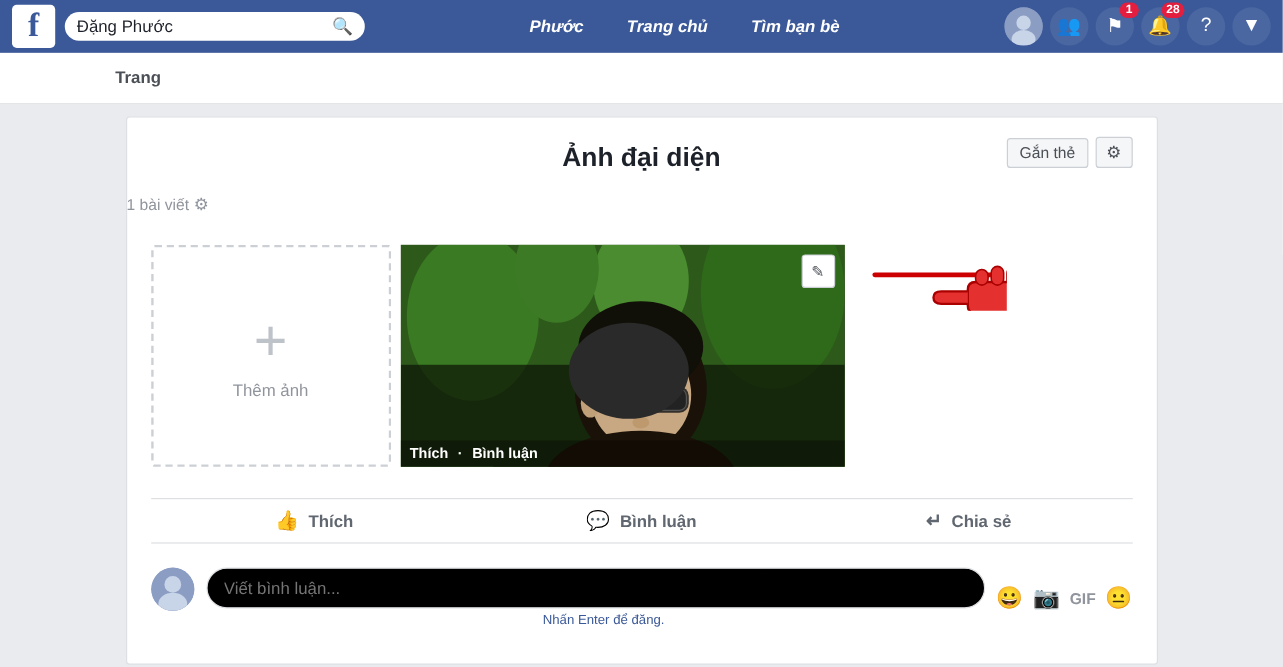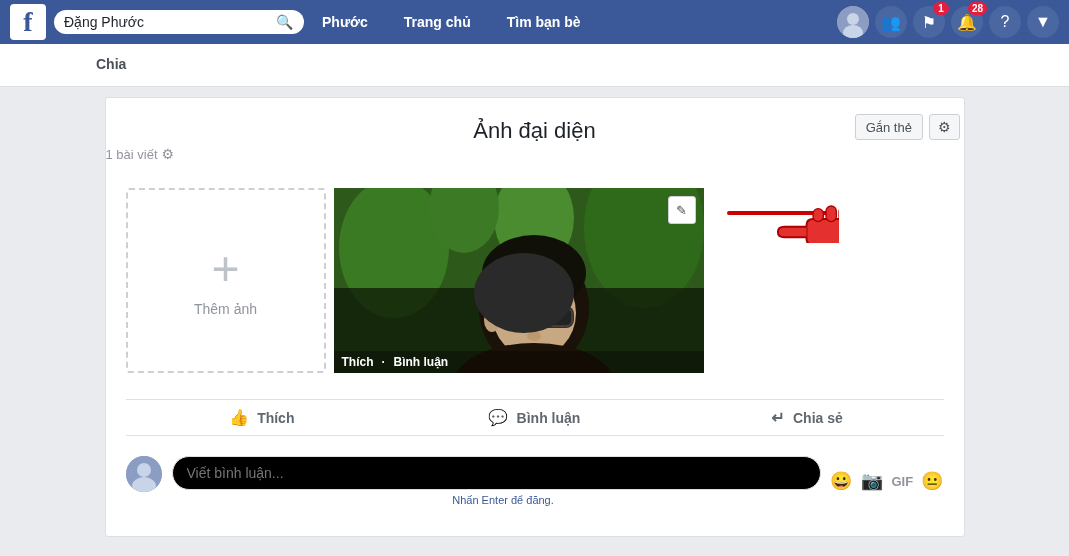--- a/index.html
+++ b/index.html
@@ -26,32 +26,32 @@
     .fb-f {
       font-size: 28px; font-weight: 900; color: #3b5998; font-family: Georgia, serif;
       line-height: 1;
     }
     .navbar-search {
       display: flex; align-items: center;
       background: #fff;
       border-radius: 20px;
       padding: 4px 10px;
       width: 250px;
-      margin-right: 10px;
     }
     .navbar-search input {
       border: none; outline: none; font-size: 14px; color: #1d2129; flex: 1; background: transparent;
     }
     .navbar-search-icon { color: #3b5998; font-size: 14px; margin-left: 4px; }
 
     .navbar-center {
       flex: 1;
       display: flex;
-      justify-content: flex-start;
+      justify-content: center;
       gap: 20px;
+      font-style: italic;
     }
     .nav-link {
       color: #fff;
       font-size: 14px;
       font-weight: 600;
       text-decoration: none;
       padding: 4px 8px;
       border-radius: 4px;
       cursor: pointer;
     }
@@ -118,40 +118,41 @@
       padding-bottom: 20px;
     }
 
     .photo-header {
       text-align: center;
       padding: 20px 0 10px;
       position: relative;
     }
     .photo-header-title {
       font-size: 22px;
-      font-weight: normal;
+      font-weight: bold;
       color: #1d2129;
-      margin-bottom: 2px;
+      margin-bottom: 18px;
     }
     .photo-meta {
       font-size: 13px;
       color: #90949c;
       display: flex;
       align-items: center;
       gap: 4px;
     }
     .gear-icon-small {
       font-size: 14px; cursor: pointer; color: #90949c;
     }
     .tag-btn-area {
       position: absolute;
       top: 16px;
-      right: 4px;
+      right: 20px;
       display: flex;
       gap: 6px;
+      align-items: flex-end;
     }
     .tag-btn {
       border: 1px solid #ccd0d5;
       background: #f5f6f7;
       border-radius: 3px;
       padding: 4px 10px;
       font-size: 13px;
       cursor: pointer;
       color: #4b4f56;
     }
@@ -379,21 +380,21 @@
     <div class="nav-icon-btn">
       <span>?</span>
     </div>
     <div class="nav-icon-btn">
       <span>▼</span>
     </div>
   </div>
 </nav>
 
 <div class="tabs-bar">
-  <div class="tab">Chia</div>
+  <div class="tab">Trang</div>
 </div>
 
 <div class="main-content">
 
   <div class="photo-header">
     <div class="tag-btn-area">
       <button class="tag-btn">Gắn thẻ</button>
       <button class="gear-btn">
         <span>⚙</span>
       </button>

